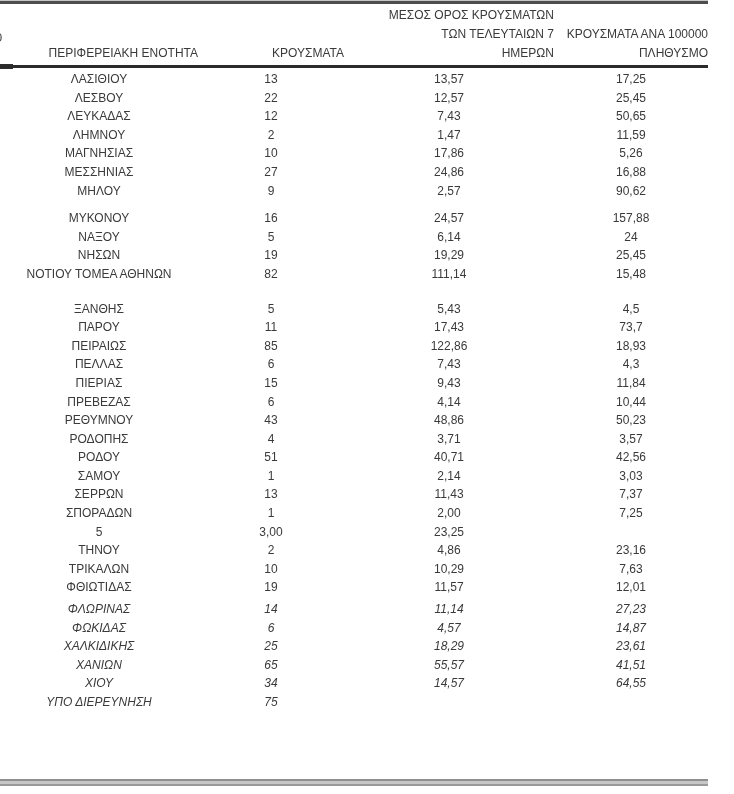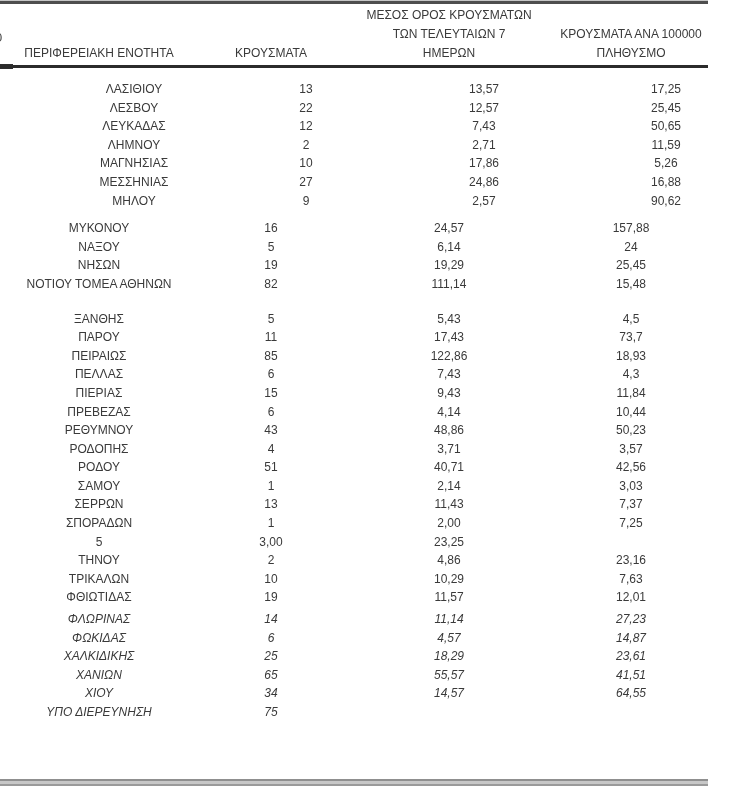--- a/index.html
+++ b/index.html
@@ -37,29 +37,29 @@
     width: 708px;
   }
 
   .thead {
     align-items: end;
     min-height: 64px;
     border-bottom: 3px solid #2b2b2b;
     padding-bottom: 2px;
   }
   .th {
-    text-align: center;
+    text-align: right;
     font-size: 12px;
     line-height: 19px;
     color: #3a3a3a;
   }
 
   .tbody { width: 708px; }
   .section { width: 708px; }
-  .section-0 { margin-top: 12px; padding-left: 35px; }
+  .section-0 { margin-top: 2px; }
   .section-1 { margin-top: 9px; }
   .section-2 { }
   .section-3 { margin-top: 16px; }
   .section-4 { margin-top: 3px; font-style: italic; }
 
   .row { height: 18.6px; }
   .cell {
     text-align: center;
     font-size: 12px;
     line-height: 18.6px;
@@ -121,21 +121,21 @@
           </div>
           <div class="grid-row row">
             <div class="cell">ΛΕΥΚΑΔΑΣ</div>
             <div class="cell">12</div>
             <div class="cell">7,43</div>
             <div class="cell">50,65</div>
           </div>
           <div class="grid-row row">
             <div class="cell">ΛΗΜΝΟΥ</div>
             <div class="cell">2</div>
-            <div class="cell">2,71</div>
+            <div class="cell">1,47</div>
             <div class="cell">11,59</div>
           </div>
           <div class="grid-row row">
             <div class="cell">ΜΑΓΝΗΣΙΑΣ</div>
             <div class="cell">10</div>
             <div class="cell">17,86</div>
             <div class="cell">5,26</div>
           </div>
           <div class="grid-row row">
             <div class="cell">ΜΕΣΣΗΝΙΑΣ</div>

